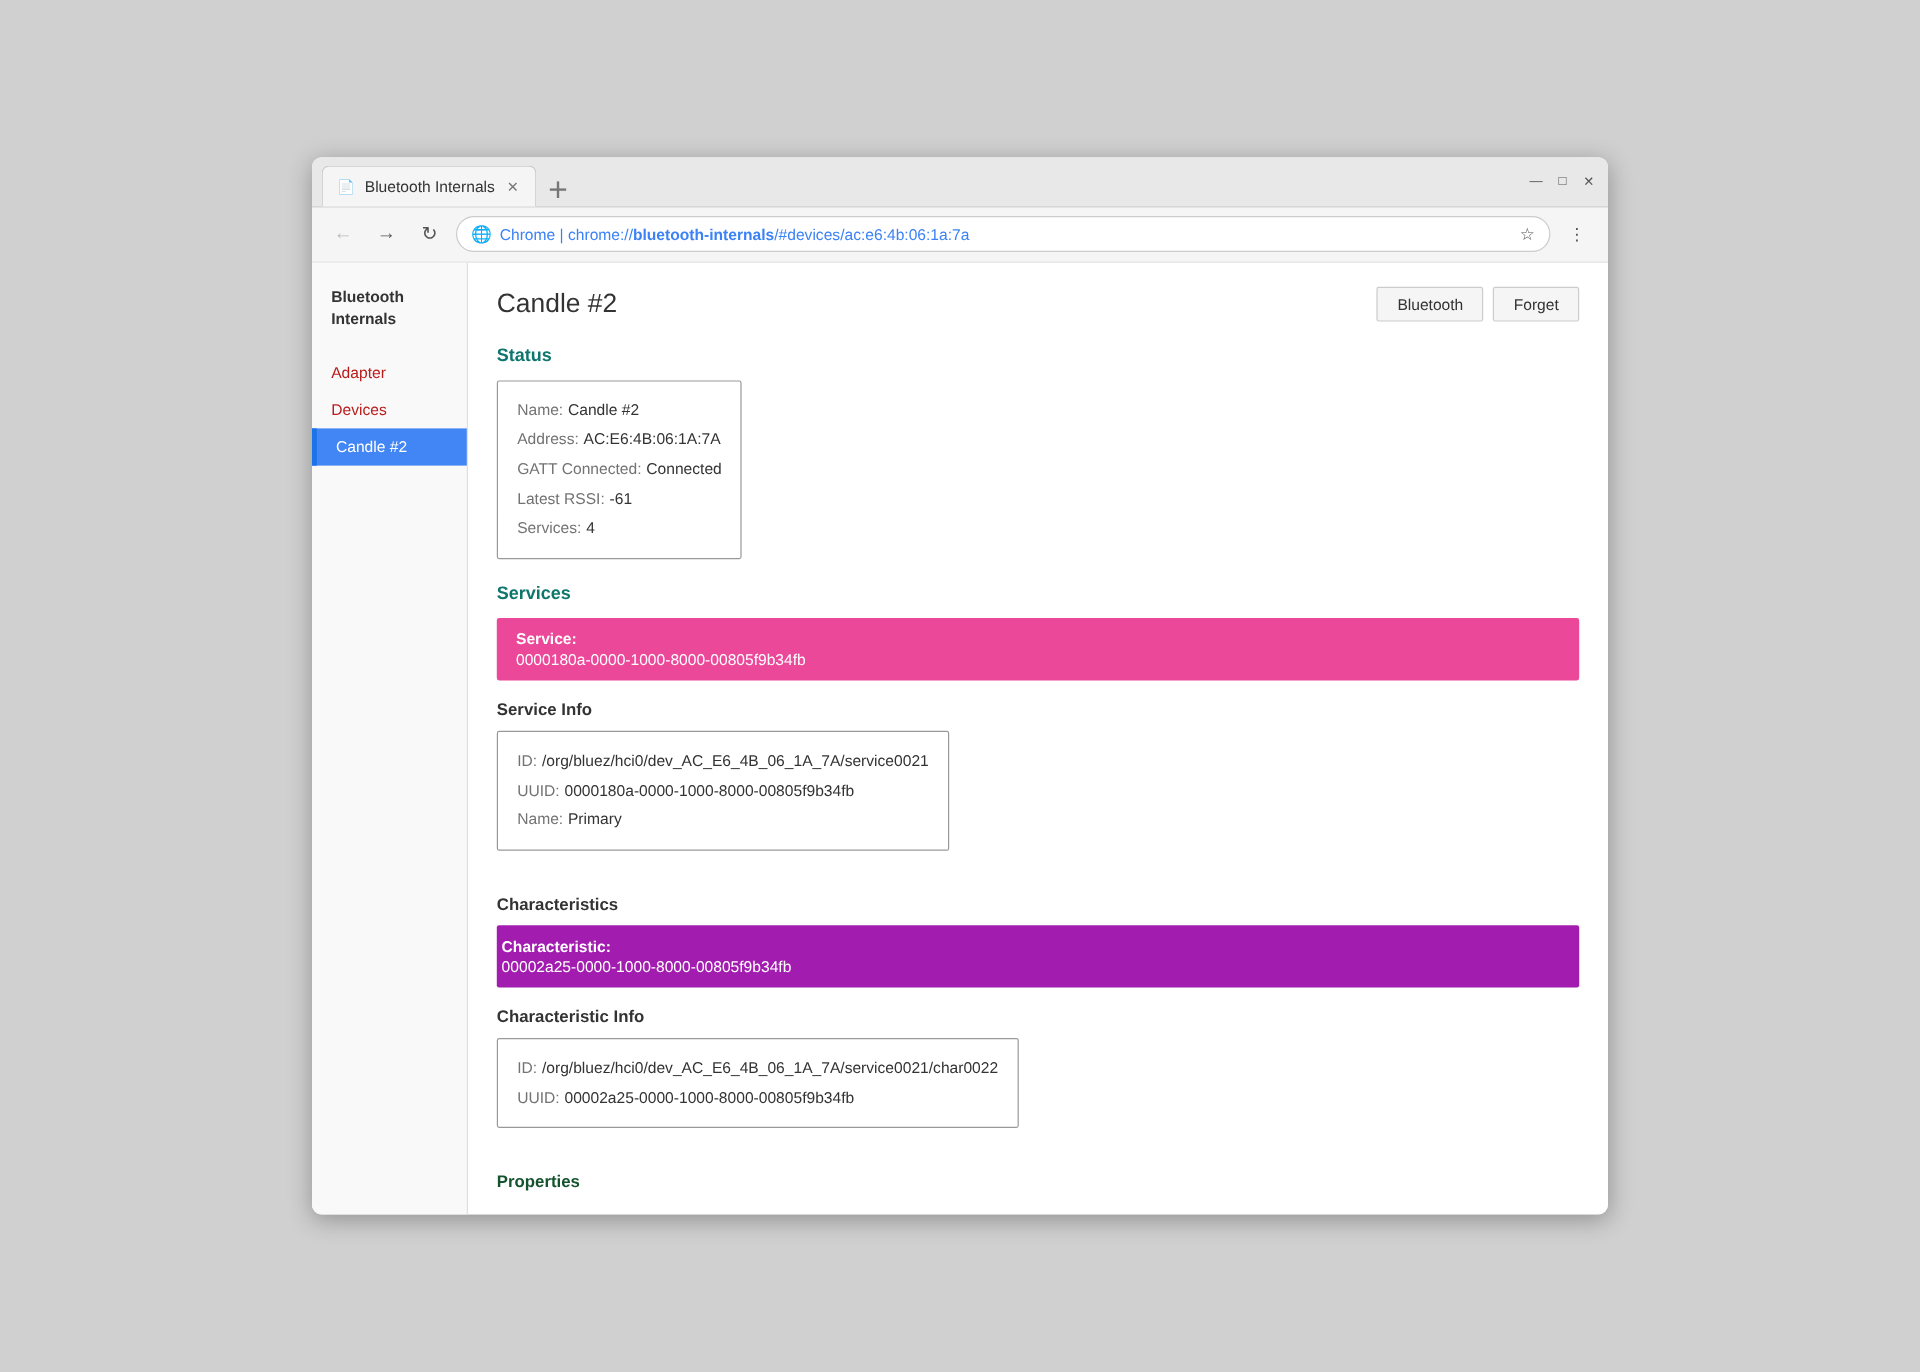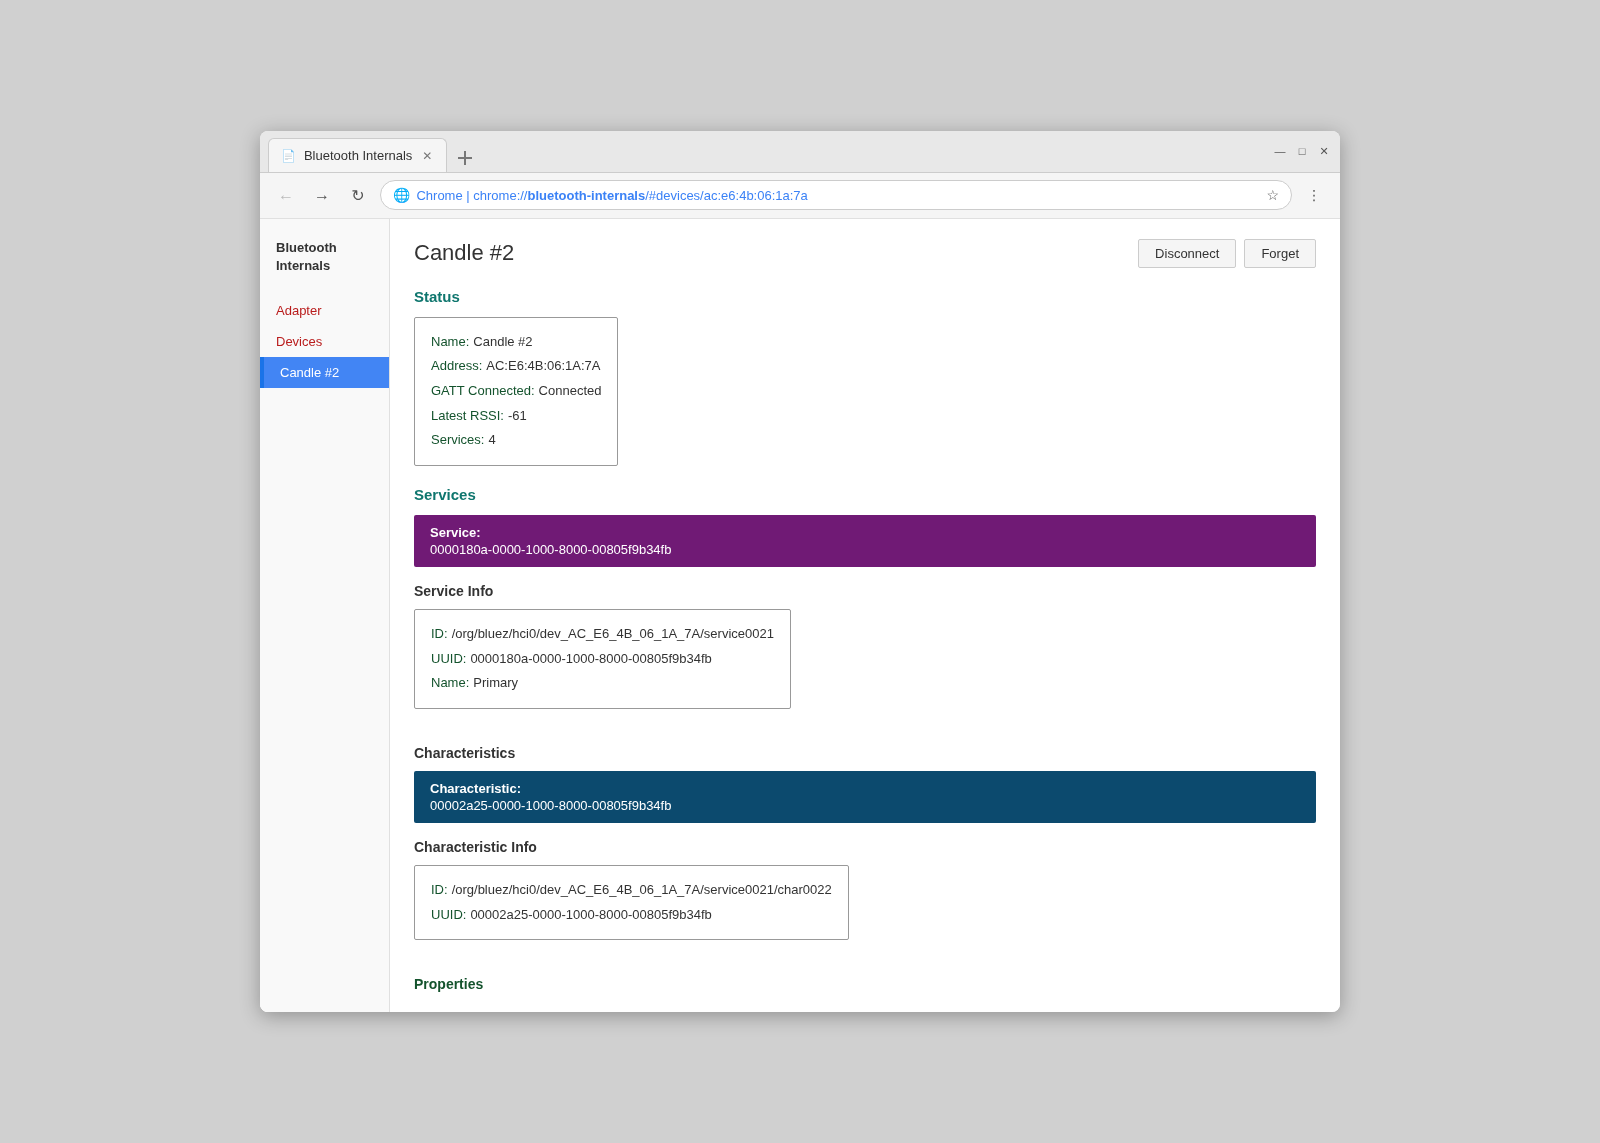--- a/index.html
+++ b/index.html
@@ -228,24 +228,24 @@
       display: inline-block;
       margin-bottom: 20px;
       font-size: 13px;
       color: #333;
       line-height: 1.9;
     }
     .info-row {
       display: flex;
       gap: 4px;
     }
-    .info-label { color: #14532d; }
+    .info-label { color: #737373; }
     .info-value { color: #333; }
     .service-bar {
-      background: #701a75;
+      background: #ec4899;
       color: white;
       padding: 10px 16px;
       border-radius: 2px;
       margin-bottom: 16px;
       font-size: 13px;
     }
     .service-bar .service-label {
       font-weight: bold;
       font-size: 13px;
     }
@@ -256,23 +256,23 @@
     .sub-section-title {
       font-size: 14px;
       font-weight: bold;
       color: #333;
       margin-bottom: 10px;
     }
     .char-section {
       margin-bottom: 0;
     }
     .characteristic-bar {
-      background: #0c4a6e;
+      background: #a21caf;
       color: white;
-      padding: 10px 16px;
+      padding: 10px 4px;
       border-radius: 2px;
       margin-bottom: 16px;
       font-size: 13px;
     }
     .characteristic-bar .char-label {
       font-weight: bold;
       font-size: 13px;
     }
     .characteristic-bar .char-uuid {
       font-size: 13px;
@@ -336,21 +336,21 @@
       <a class="sidebar-link">Adapter</a>
       <a class="sidebar-link">Devices</a>
       <a class="sidebar-link active">Candle #2</a>
     </div>
 
     <div class="page-content">
 
       <div class="page-header">
         <h1 class="page-title">Candle #2</h1>
         <div class="header-buttons">
-          <button class="btn">Disconnect</button>
+          <button class="btn">Bluetooth</button>
           <button class="btn">Forget</button>
         </div>
       </div>
 
       <div class="section">
         <div class="section-title">Status</div>
         <div class="info-box">
           <div class="info-row">
             <span class="info-label">Name:</span>
             <span class="info-value">Candle #2</span>

